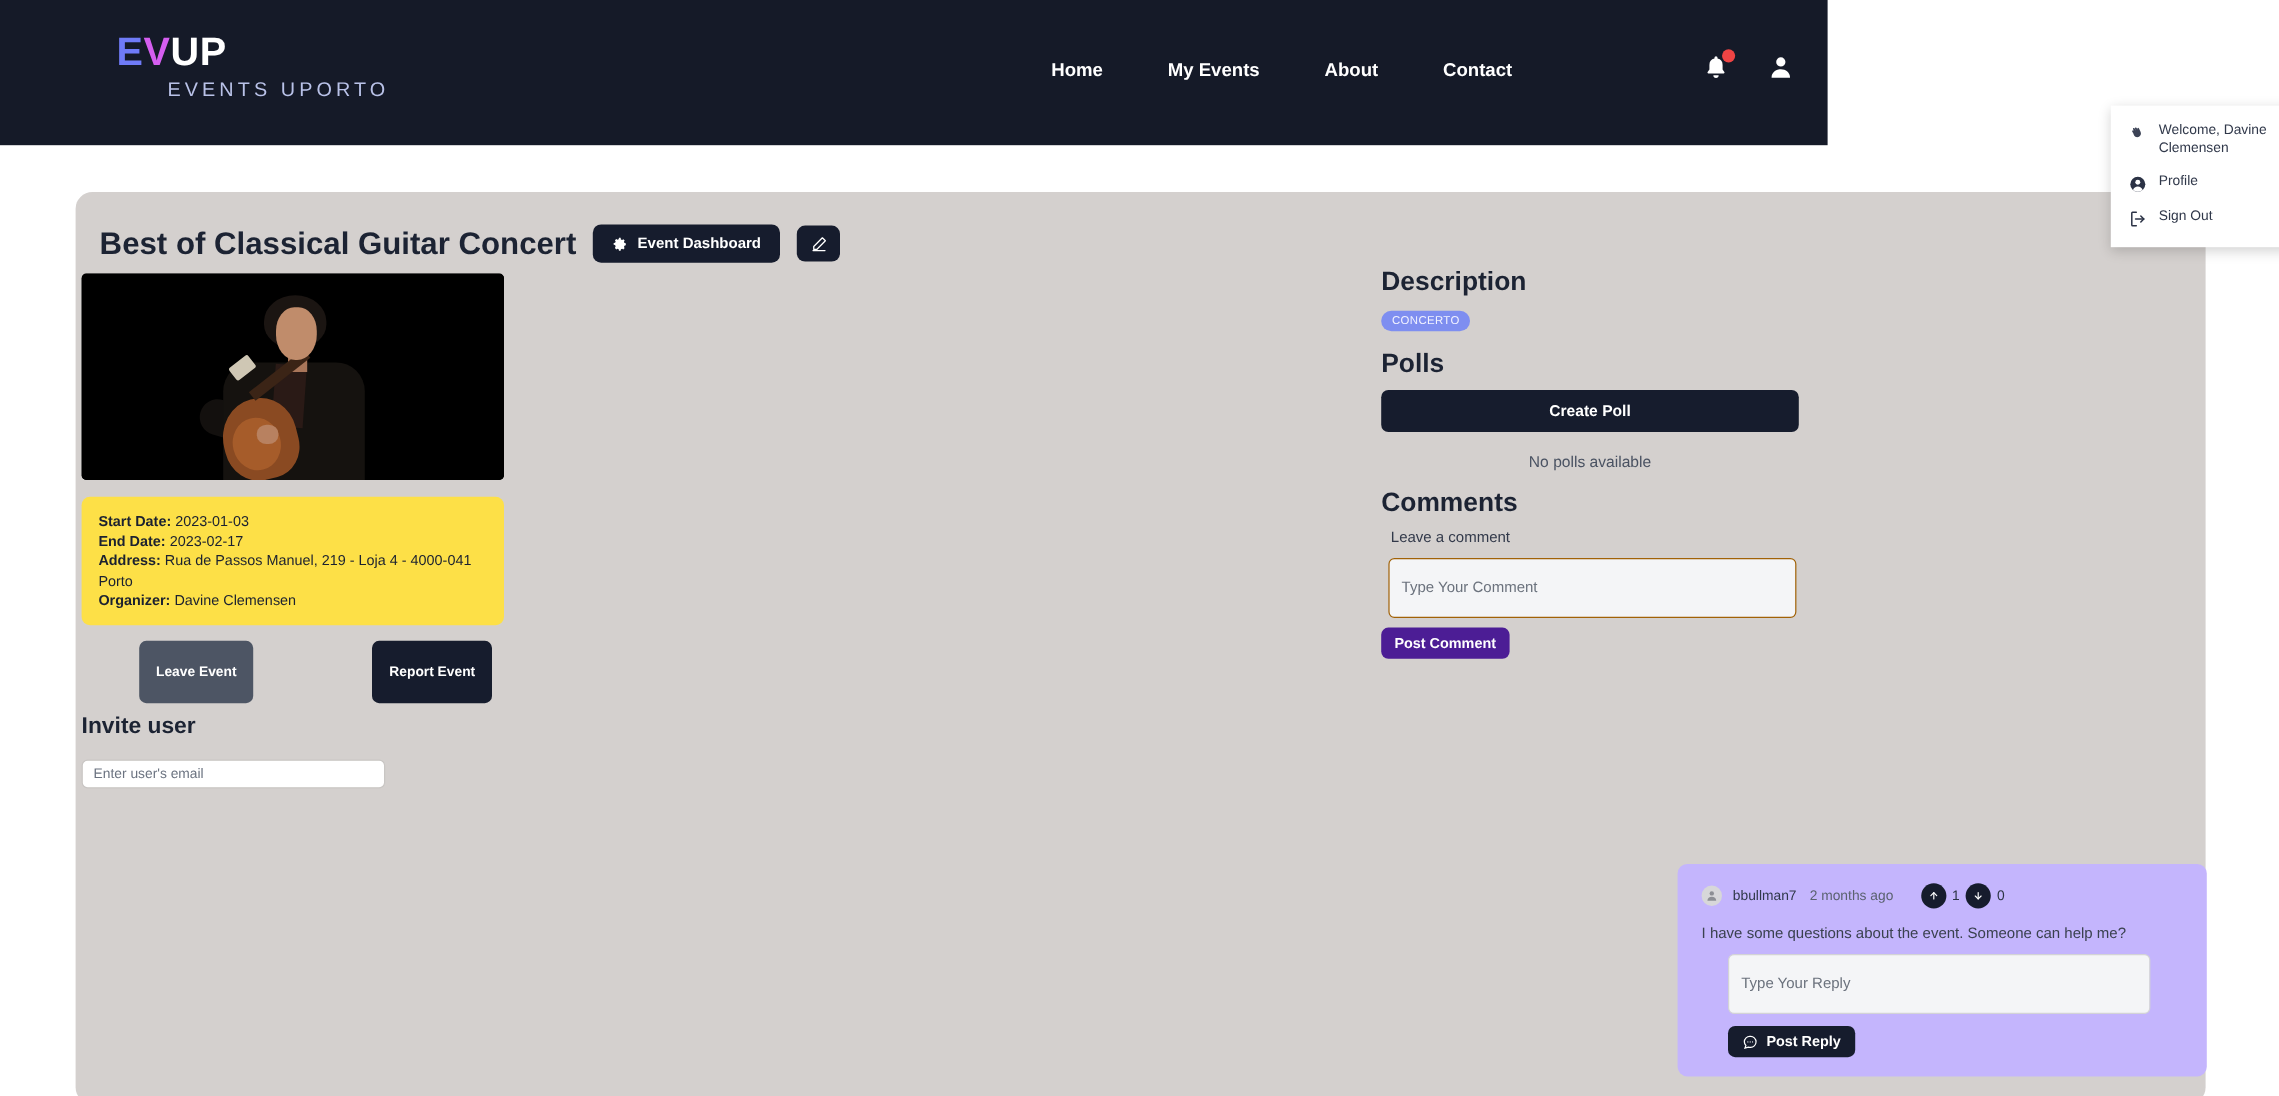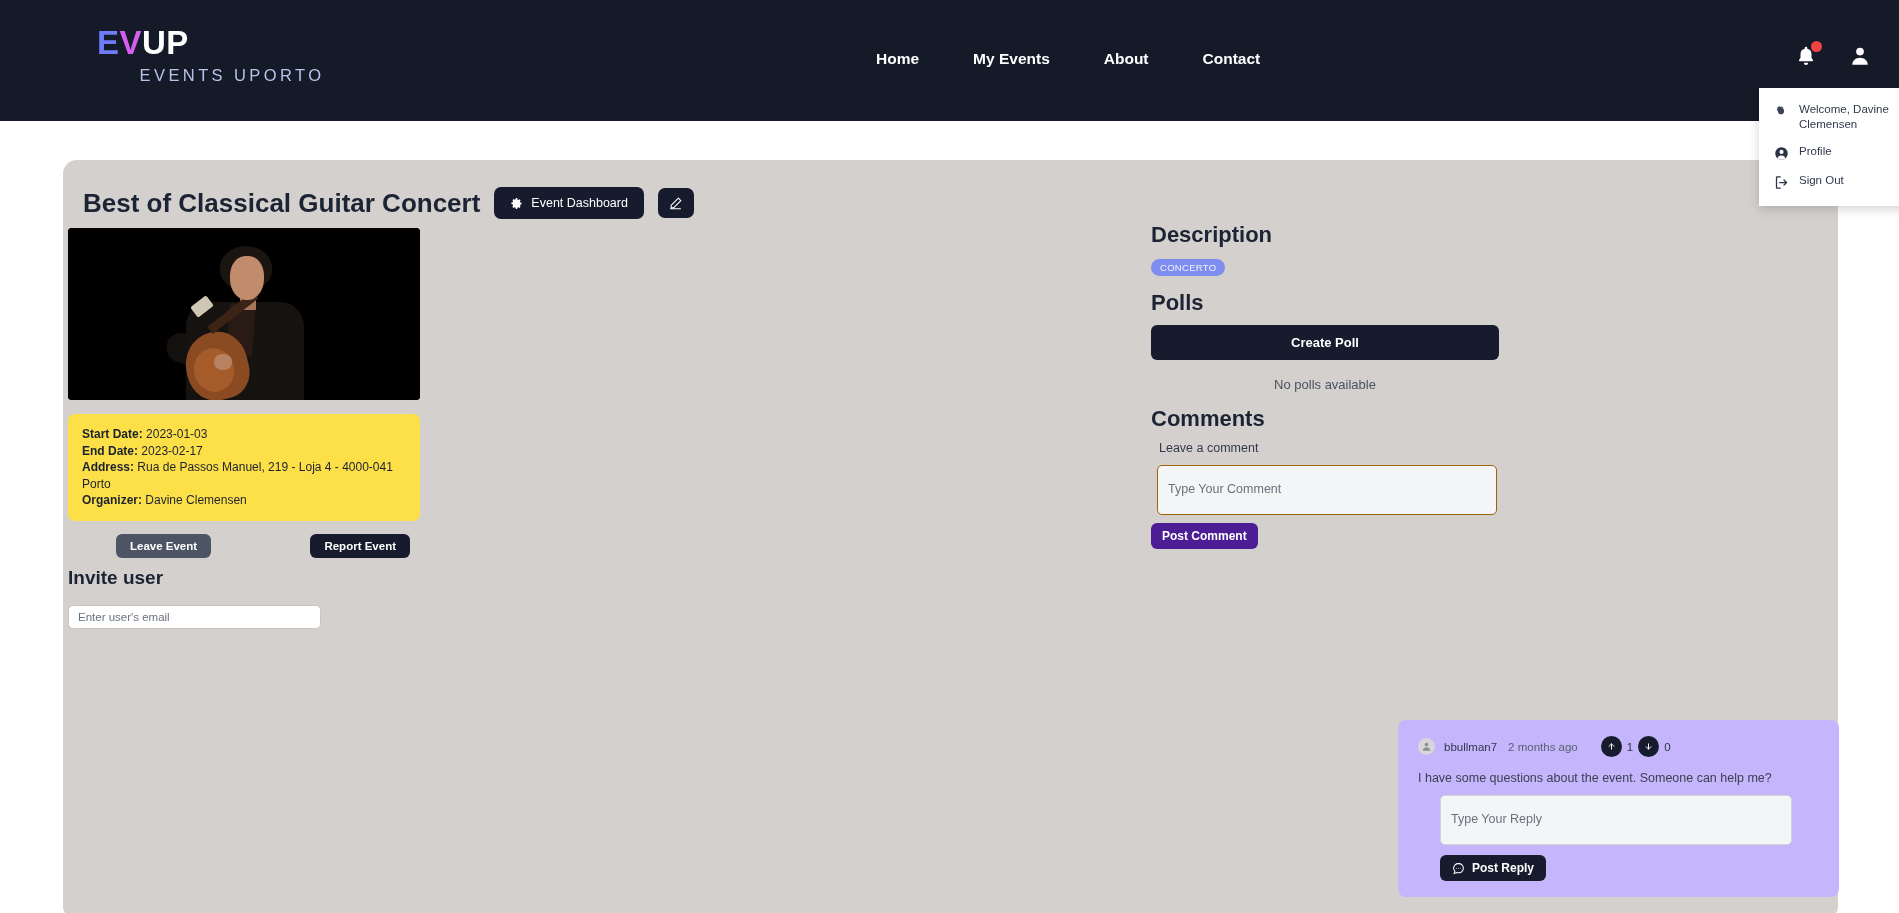--- a/index.html
+++ b/index.html
@@ -7,21 +7,21 @@
     margin: 0; padding: 0;
     width: 1899px; height: 913px;
     background: #ffffff;
     font-family: "Liberation Sans", sans-serif;
     overflow: hidden;
   }
 
   
   .navbar {
     position: absolute; top: 0; left: 0;
-    width: 1899px; height: 121px;
+    width: 1523px; height: 121px;
     background: #151a28;
     display: flex; align-items: center;
   }
   .brand { position: absolute; left: 62px; top: 26px; width: 340px; }
   .brand-top {
     font-size: 33px; font-weight: bold; letter-spacing: .5px;
     line-height: 34px; padding-left: 35px;
   }
   .brand-e { color: #6f7bf7; }
   .brand-v { color: #d55ef0; }
@@ -81,21 +81,21 @@
     display: flex; align-items: center; gap: 14px;
   }
   .page-title {
     font-size: 26px; font-weight: bold; color: #1c2333;
     margin: 0; white-space: nowrap;
   }
   .btn-dash {
     display: inline-flex; align-items: center; gap: 8px;
     background: #161c2d; color: #fff; border: none;
     border-radius: 7px; padding: 9px 16px;
-    font-size: 12.5px; font-weight: normal; cursor: pointer;
+    font-size: 12.5px; font-weight: bold; cursor: pointer;
     font-family: "Liberation Sans", sans-serif;
     justify-content: space-between;
   }
   .btn-icon-sq {
     width: 36px; height: 30px; background: #161c2d;
     border: none; border-radius: 7px; cursor: pointer;
     display: inline-flex; align-items: center; justify-content: center;
   }
 
   
@@ -116,21 +116,21 @@
     width: 352px; margin-top: 13px; display: flex;
     justify-content: space-between; padding: 0 10px 0 48px;
   }
   .btn-leave {
     background: #4d5564; color: #fff; border: none; border-radius: 6px;
     padding: 6px 14px; font-size: 11.5px; font-weight: bold; cursor: pointer;
     font-family: "Liberation Sans", sans-serif;
   }
   .btn-report {
     background: #161c2d; color: #fff; border: none; border-radius: 6px;
-    padding: 6px 14px; font-size: 11.5px; font-weight: bold; cursor: pointer;
+    padding: 20px 14px; font-size: 11.5px; font-weight: bold; cursor: pointer;
     font-family: "Liberation Sans", sans-serif;
   }
   .invite-h {
     font-size: 19px; font-weight: bold; color: #1c2333;
     margin: 9px 0 0 0;
   }
   .invite-input {
     width: 253px; height: 24px; margin-top: 16px;
     border: 1px solid #c9c6c4; border-radius: 5px;
     background: #fff; padding: 0 9px; font-size: 11.5px;

